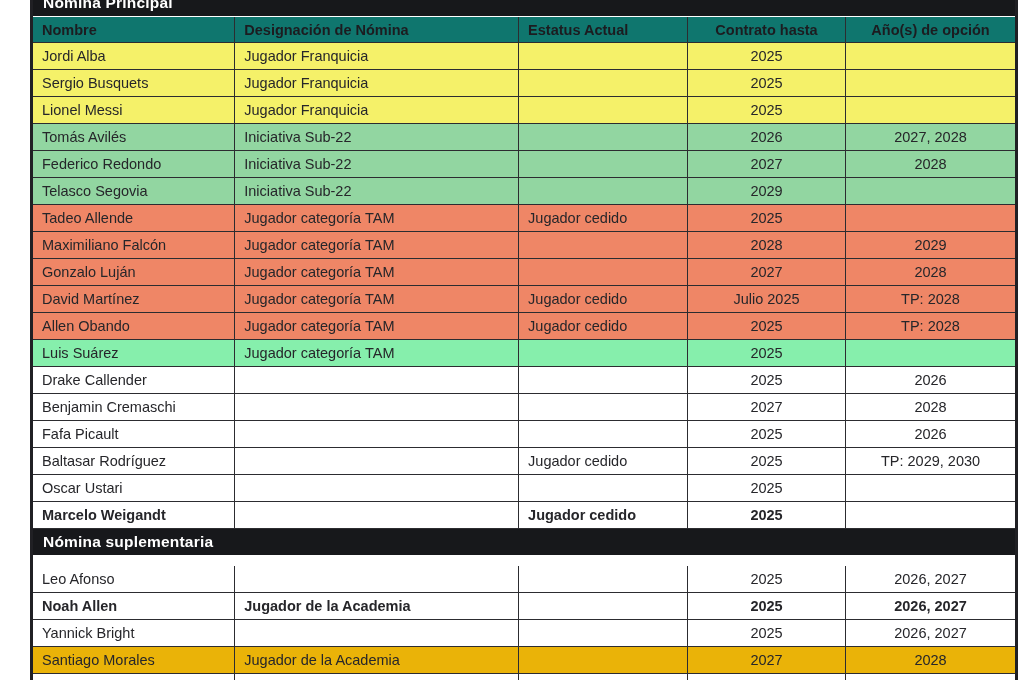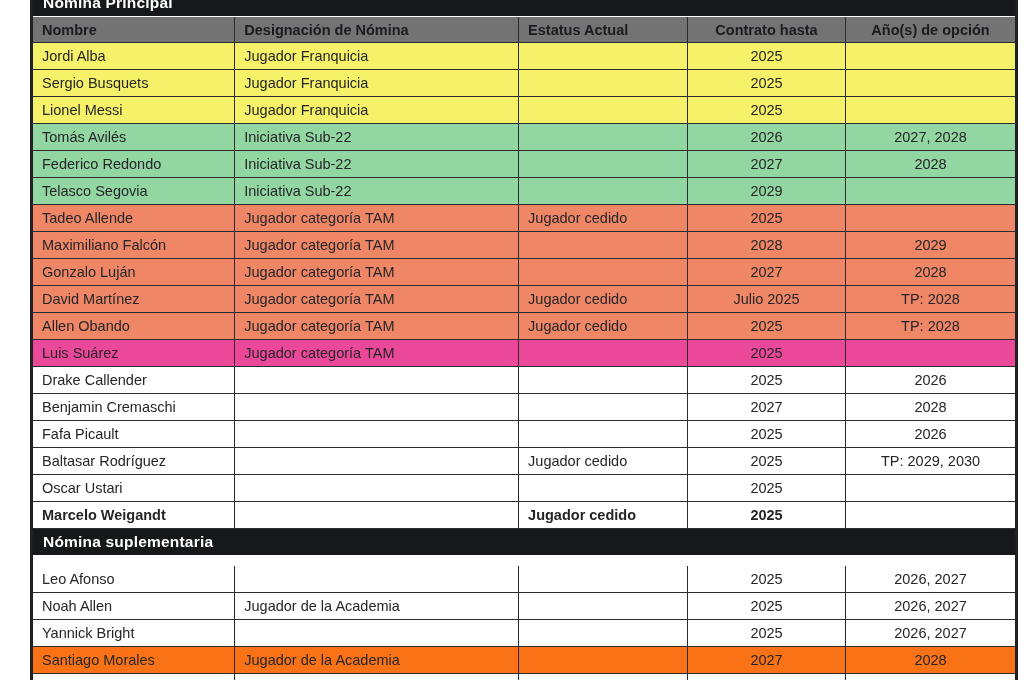--- a/index.html
+++ b/index.html
@@ -63,21 +63,21 @@
   .c4 { width: 17.2%; justify-content: center; padding: 0 4px; border-right: none; }
 </style>
 </head>
 <body>
 
 <div class="page">
   <div class="table" id="table-root">
       <div class="section-bar clipped" style="background: rgb(23, 24, 27);">
         <span>Nómina Principal</span>
       </div>
-      <div class="row header-row" style="background: #737373; text-align: center;">
+      <div class="row header-row" style="background: #0f766e; text-align: center;">
         <div class="cell c0">Nombre</div>
         <div class="cell c1">Designación de Nómina</div>
         <div class="cell c2">Estatus Actual</div>
         <div class="cell c3">Contrato hasta</div>
         <div class="cell c4">Año(s) de opción</div>
       </div>
       <div class="row" style="background: rgb(245, 241, 105);">
         <div class="cell c0">Jordi Alba</div>
         <div class="cell c1">Jugador Franquicia</div>
         <div class="cell c2"></div>
@@ -147,21 +147,21 @@
         <div class="cell c3">Julio 2025</div>
         <div class="cell c4">TP: 2028</div>
       </div>
       <div class="row" style="background: rgb(239, 134, 102);">
         <div class="cell c0">Allen Obando</div>
         <div class="cell c1">Jugador categoría TAM</div>
         <div class="cell c2">Jugador cedido</div>
         <div class="cell c3">2025</div>
         <div class="cell c4">TP: 2028</div>
       </div>
-      <div class="row" style="background: #ec4899;">
+      <div class="row" style="background: #86efac;">
         <div class="cell c0">Luis Suárez</div>
         <div class="cell c1">Jugador categoría TAM</div>
         <div class="cell c2"></div>
         <div class="cell c3">2025</div>
         <div class="cell c4"></div>
       </div>
       <div class="row" style="background: rgb(255, 255, 255);">
         <div class="cell c0">Drake Callender</div>
         <div class="cell c1"></div>
         <div class="cell c2"></div>
@@ -206,35 +206,35 @@
       <div class="section-bar" style="background: rgb(23, 24, 27);">
         <span>Nómina suplementaria</span>
       </div>
       <div class="row" style="background: rgb(255, 255, 255); margin-top: 10px;">
         <div class="cell c0">Leo Afonso</div>
         <div class="cell c1"></div>
         <div class="cell c2"></div>
         <div class="cell c3">2025</div>
         <div class="cell c4">2026, 2027</div>
       </div>
-      <div class="row" style="background: rgb(255, 255, 255);">
+      <div class="row" style="background: rgb(255, 255, 255); font-weight: bold;">
         <div class="cell c0">Noah Allen</div>
         <div class="cell c1">Jugador de la Academia</div>
         <div class="cell c2"></div>
         <div class="cell c3">2025</div>
         <div class="cell c4">2026, 2027</div>
       </div>
       <div class="row" style="background: rgb(255, 255, 255);">
         <div class="cell c0">Yannick Bright</div>
         <div class="cell c1"></div>
         <div class="cell c2"></div>
         <div class="cell c3">2025</div>
         <div class="cell c4">2026, 2027</div>
       </div>
-      <div class="row" style="background: #f97316;">
+      <div class="row" style="background: #eab308;">
         <div class="cell c0">Santiago Morales</div>
         <div class="cell c1">Jugador de la Academia</div>
         <div class="cell c2"></div>
         <div class="cell c3">2027</div>
         <div class="cell c4">2028</div>
       </div>
       <div class="row" style="background: rgb(255, 255, 255);">
         <div class="cell c0">Ian Fray</div>
         <div class="cell c1">Jugador de la Academia</div>
         <div class="cell c2"></div>

